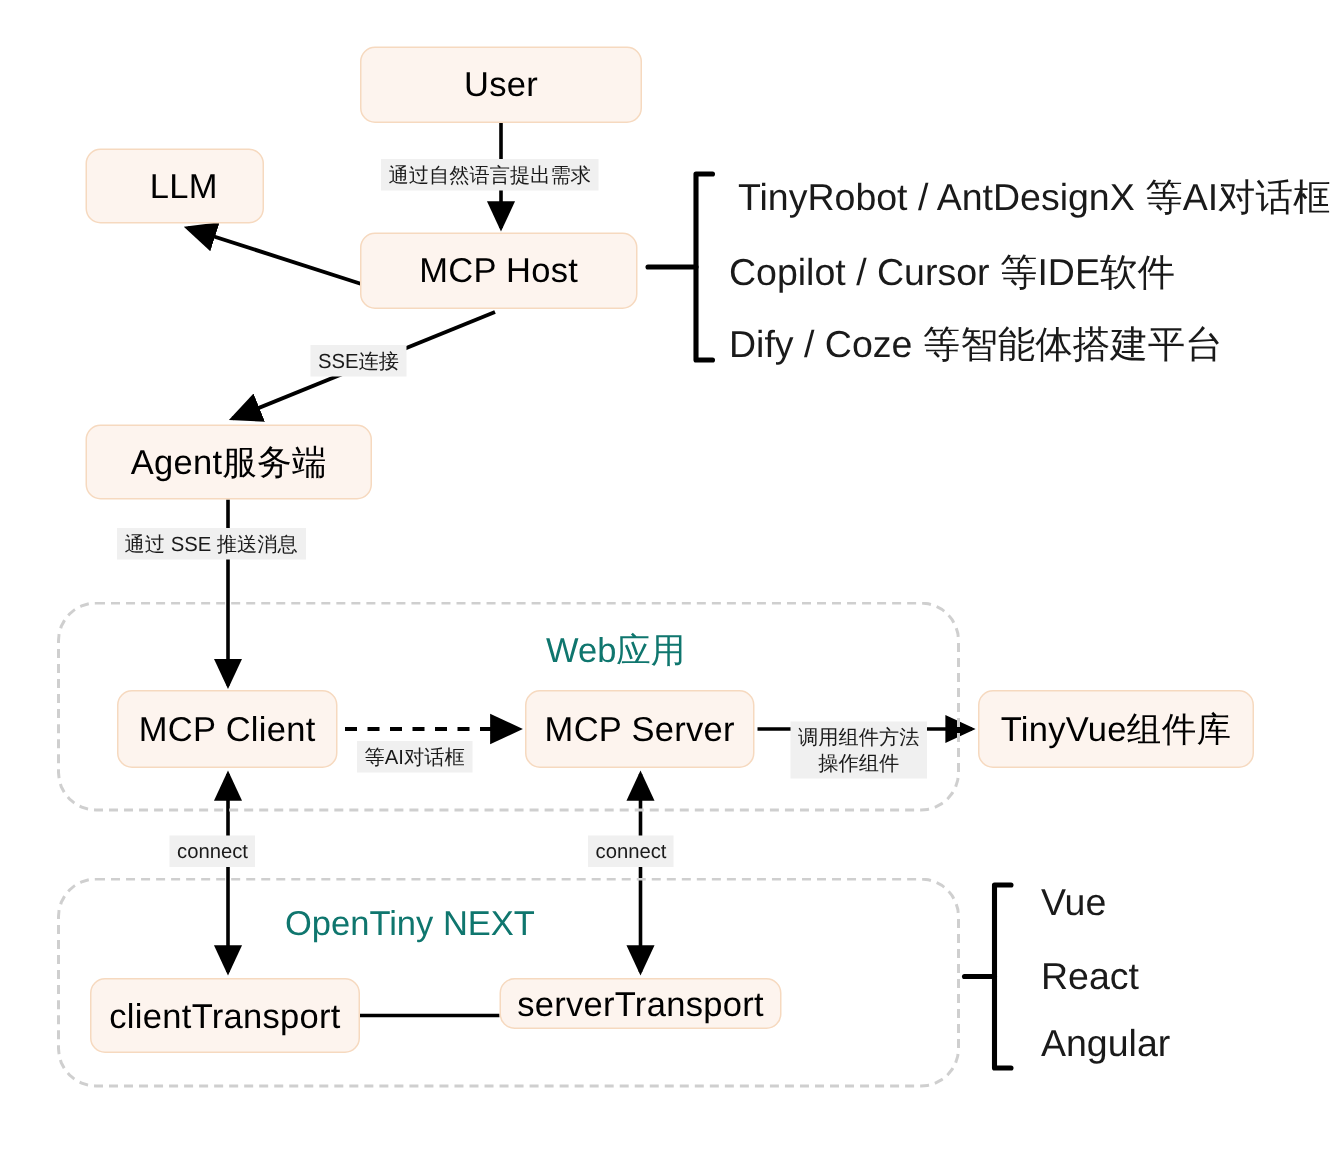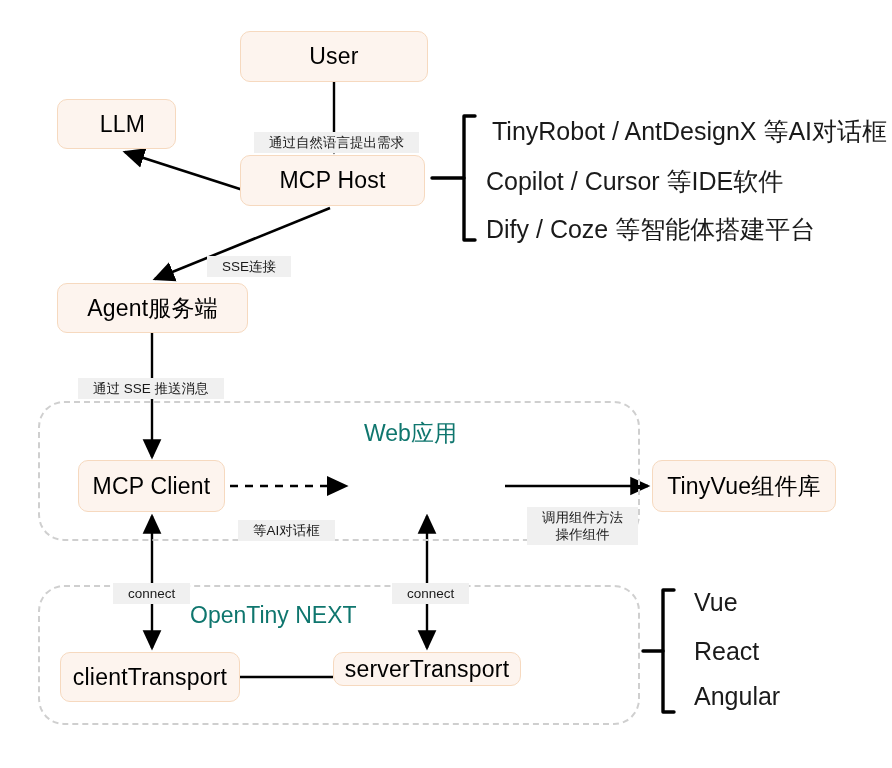--- a/index.html
+++ b/index.html
@@ -55,25 +55,24 @@
     color: #0f766e;
     white-space: nowrap;
     z-index: 2;
   }
   .edge-label {
     position: absolute;
     background: #f0f0f0;
     color: #1a1a1a;
     font-size: 13.5px;
     line-height: 17px;
-    padding: 2px 15px;
+    padding: 2px 5px;
     white-space: pre;
     text-align: center;
     z-index: 4;
-    margin-top: 26px;
   }
   .side-text {
     position: absolute;
     font-size: 25px;
     color: #1a1a1a;
     white-space: nowrap;
     z-index: 3;
   }
 </style>
 </head>
@@ -158,20 +157,21 @@
   <div class="node" style="left:240px; top:31px; width:188px; height:51px;">User</div>
 
   <div class="node" style="left:57px; top:99px; width:119px; height:50px;padding-left:12px;">LLM</div>
 
   <div class="node" style="left:240px; top:155px; width:185px; height:51px;">MCP Host</div>
 
   <div class="node" style="left:57px; top:283px; width:191px; height:50px;">Agent服务端</div>
 
   <div class="node" style="left:78px; top:460px; width:147px; height:52px;">MCP Client</div>
 
+  <div class="node" style="left:350px; top:460px; width:153px; height:52px;">MCP Server</div>
 
   <div class="node" style="left:652px; top:460px; width:184px; height:52px;">TinyVue组件库</div>
 
   <div class="node" style="left:60px; top:652px; width:180px; height:50px;">clientTransport</div>
 
   <div class="node" style="left:333px; top:652px; width:188px; height:34px;">serverTransport</div>
 
   <div class="edge-label" style="left:254px; top:106px;">通过自然语言提出需求</div>
 
   <div class="edge-label" style="left:207px; top:230px;">SSE连接</div>

